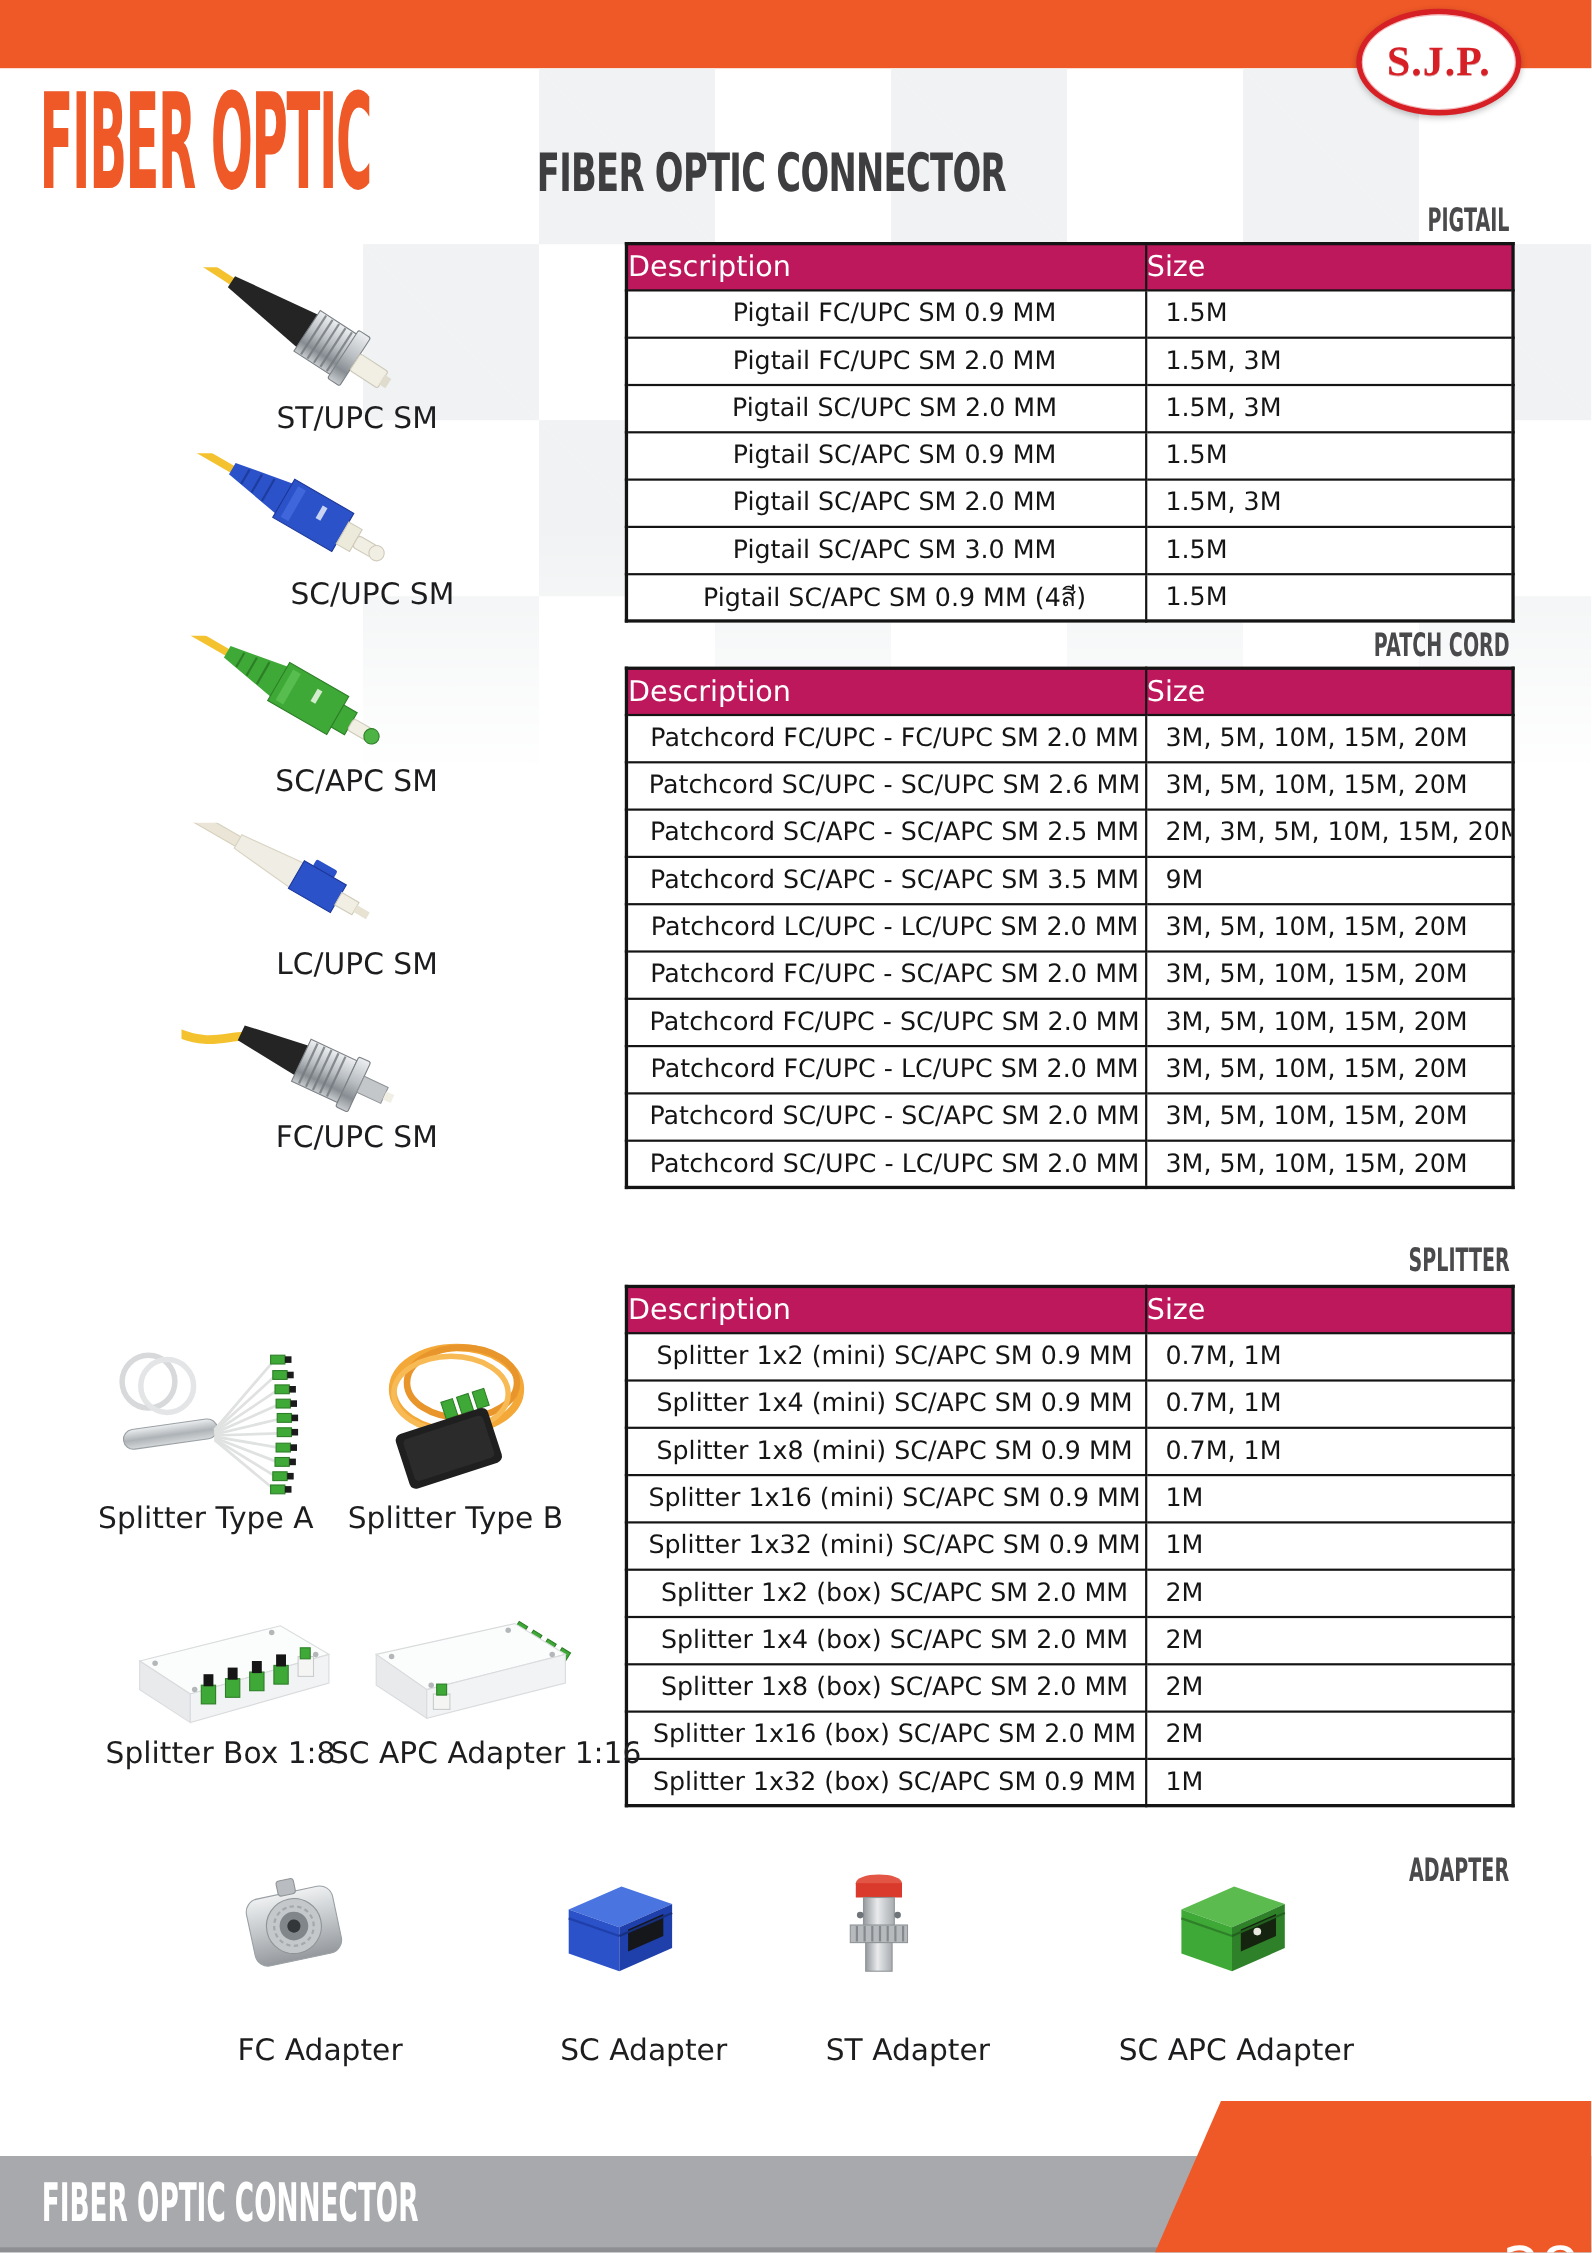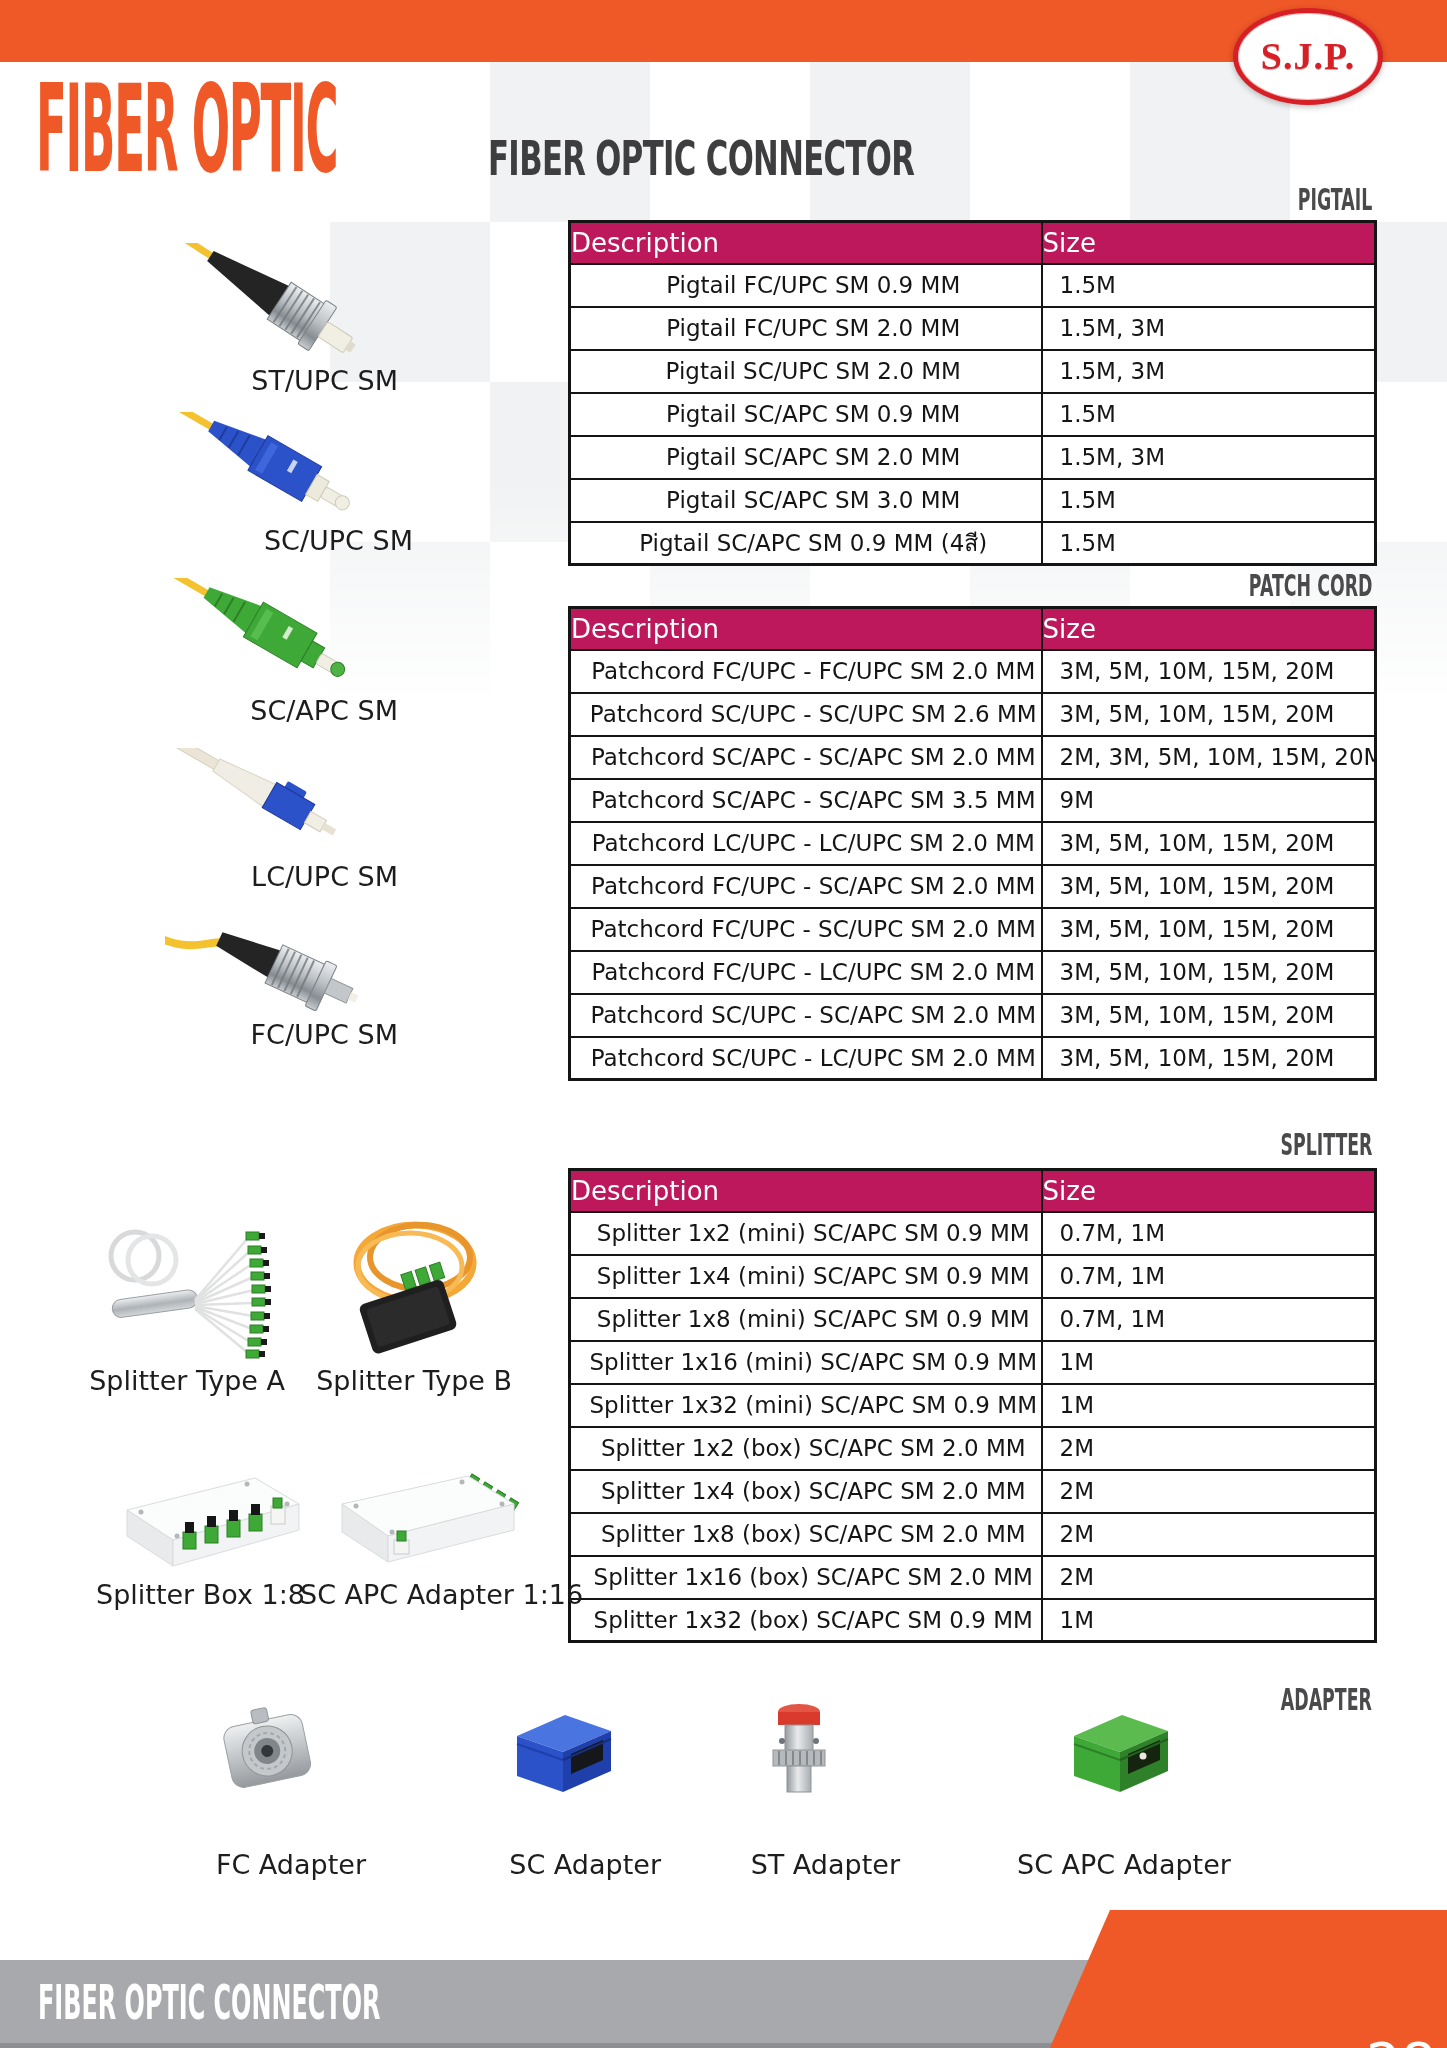--- a/index.html
+++ b/index.html
@@ -275,21 +275,21 @@
     </tr>
     <tr>
           <td class="c-desc">Patchcord FC/UPC - FC/UPC SM 2.0 MM</td>
           <td class="c-size">3M, 5M, 10M, 15M, 20M</td>
         </tr>
     <tr>
           <td class="c-desc">Patchcord SC/UPC - SC/UPC SM 2.6 MM</td>
           <td class="c-size">3M, 5M, 10M, 15M, 20M</td>
         </tr>
     <tr>
-          <td class="c-desc">Patchcord SC/APC - SC/APC SM 2.0 MM</td>
+          <td class="c-desc">Patchcord SC/APC - SC/APC SM 2.5 MM</td>
           <td class="c-size">2M, 3M, 5M, 10M, 15M, 20M</td>
         </tr>
     <tr>
           <td class="c-desc">Patchcord SC/APC - SC/APC SM 3.5 MM</td>
           <td class="c-size">9M</td>
         </tr>
     <tr>
           <td class="c-desc">Patchcord LC/UPC - LC/UPC SM 2.0 MM</td>
           <td class="c-size">3M, 5M, 10M, 15M, 20M</td>
         </tr>

